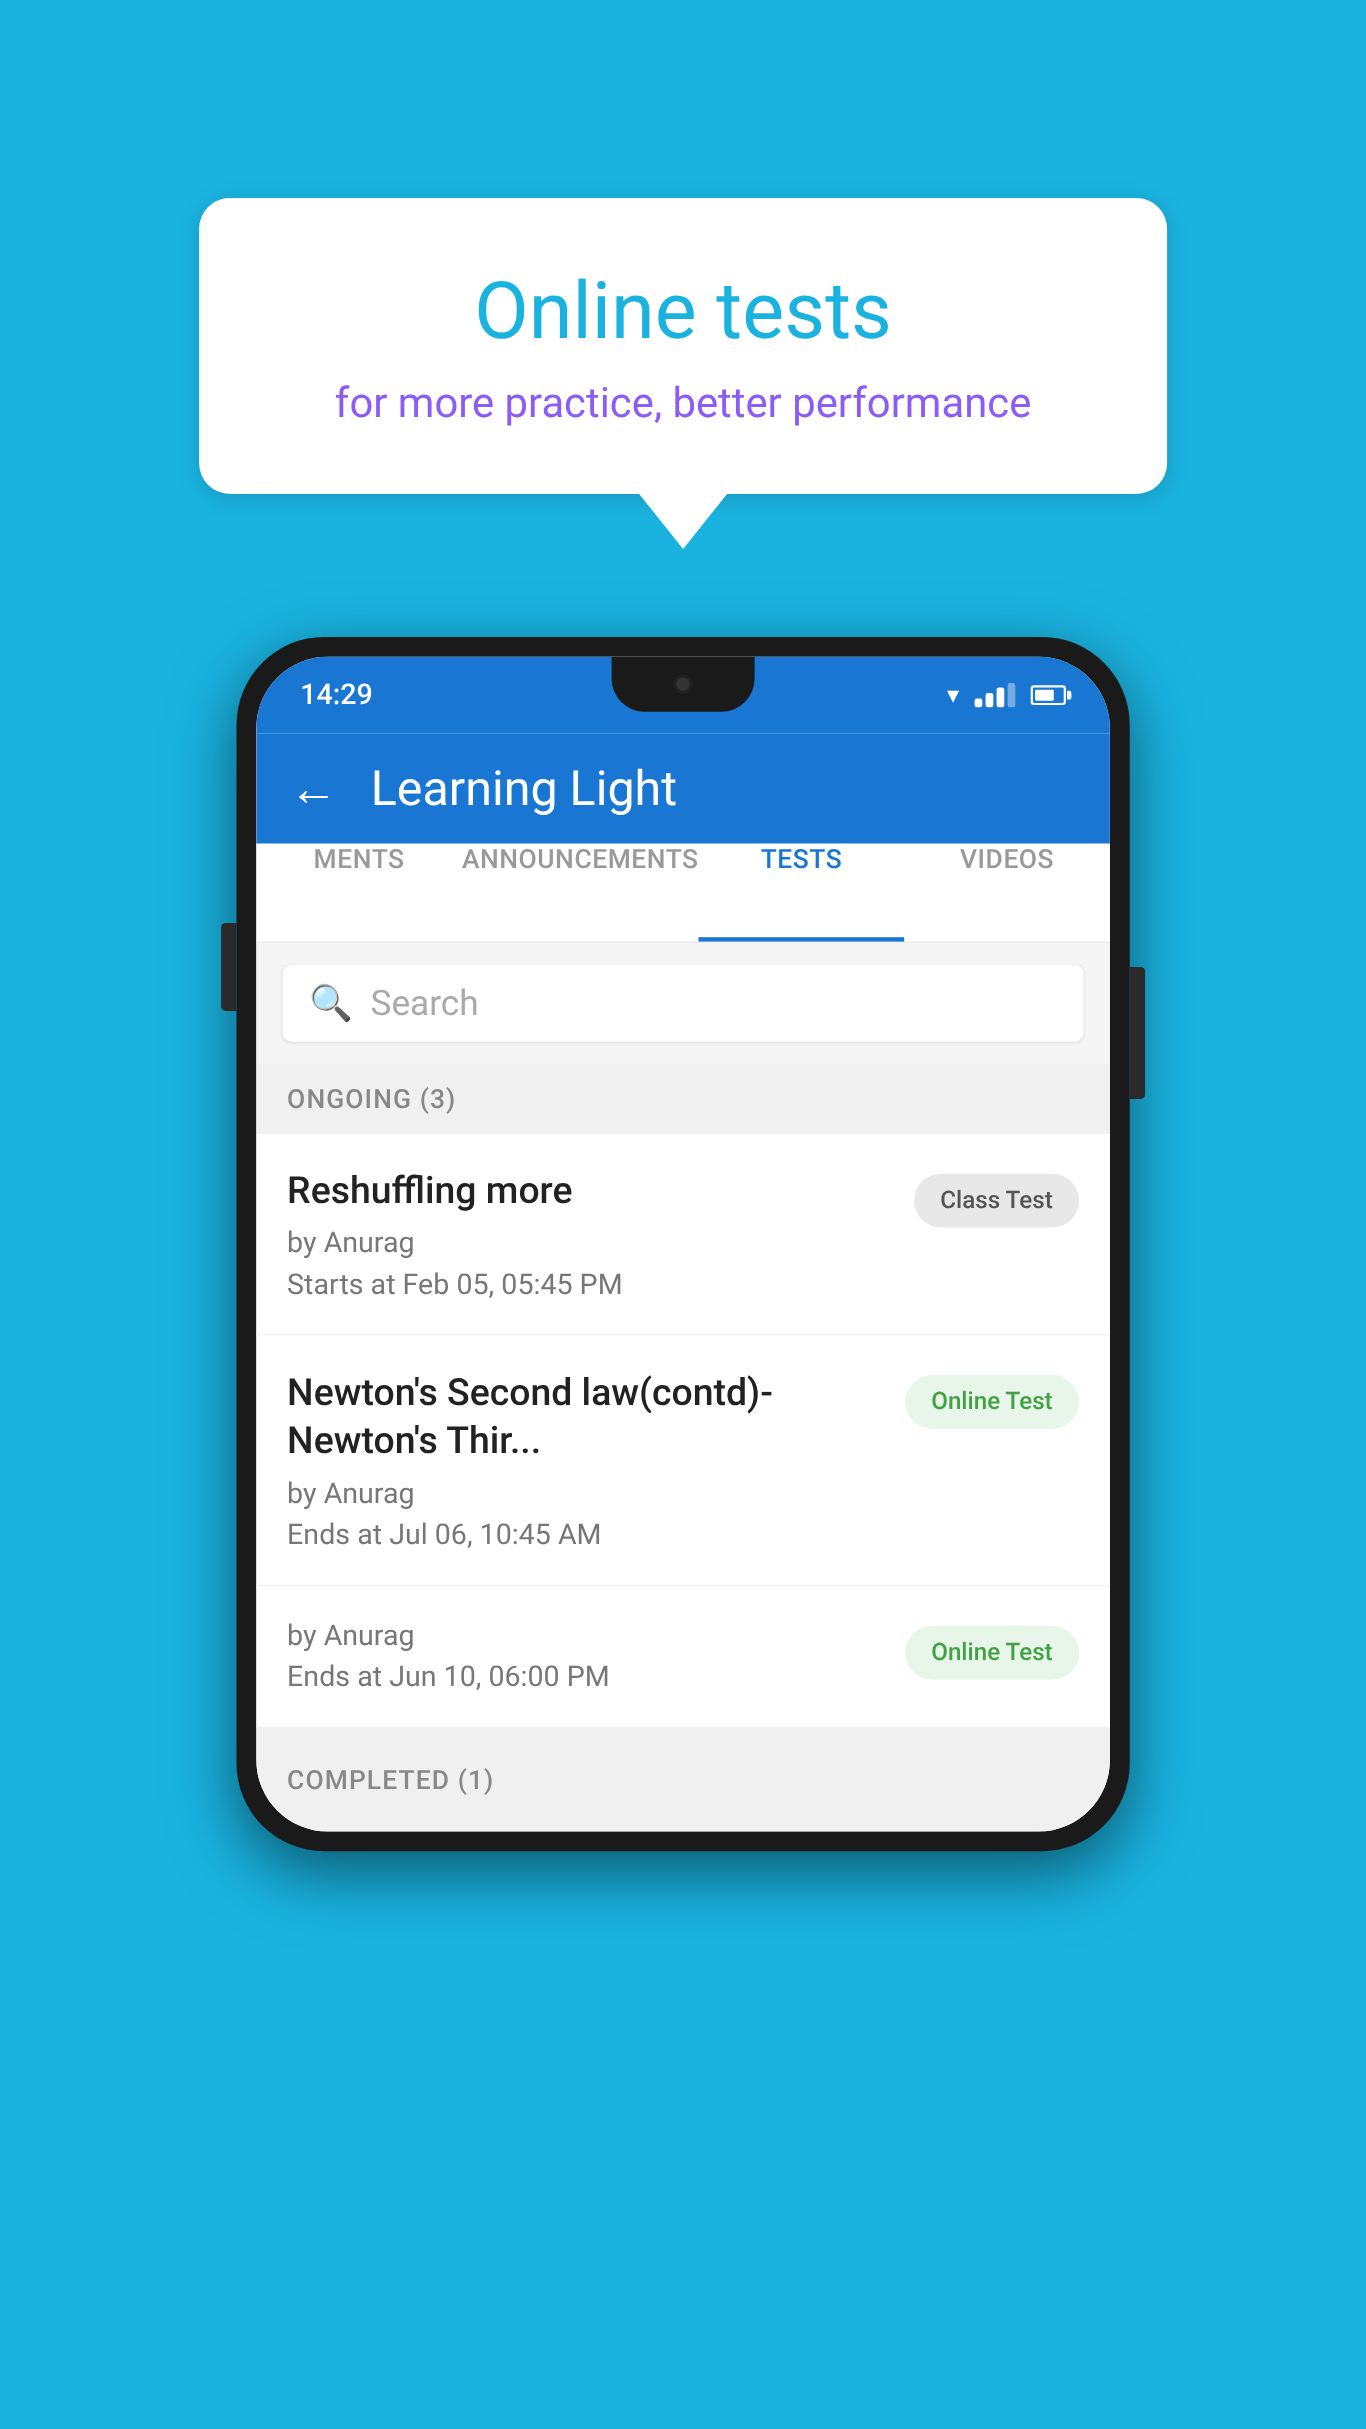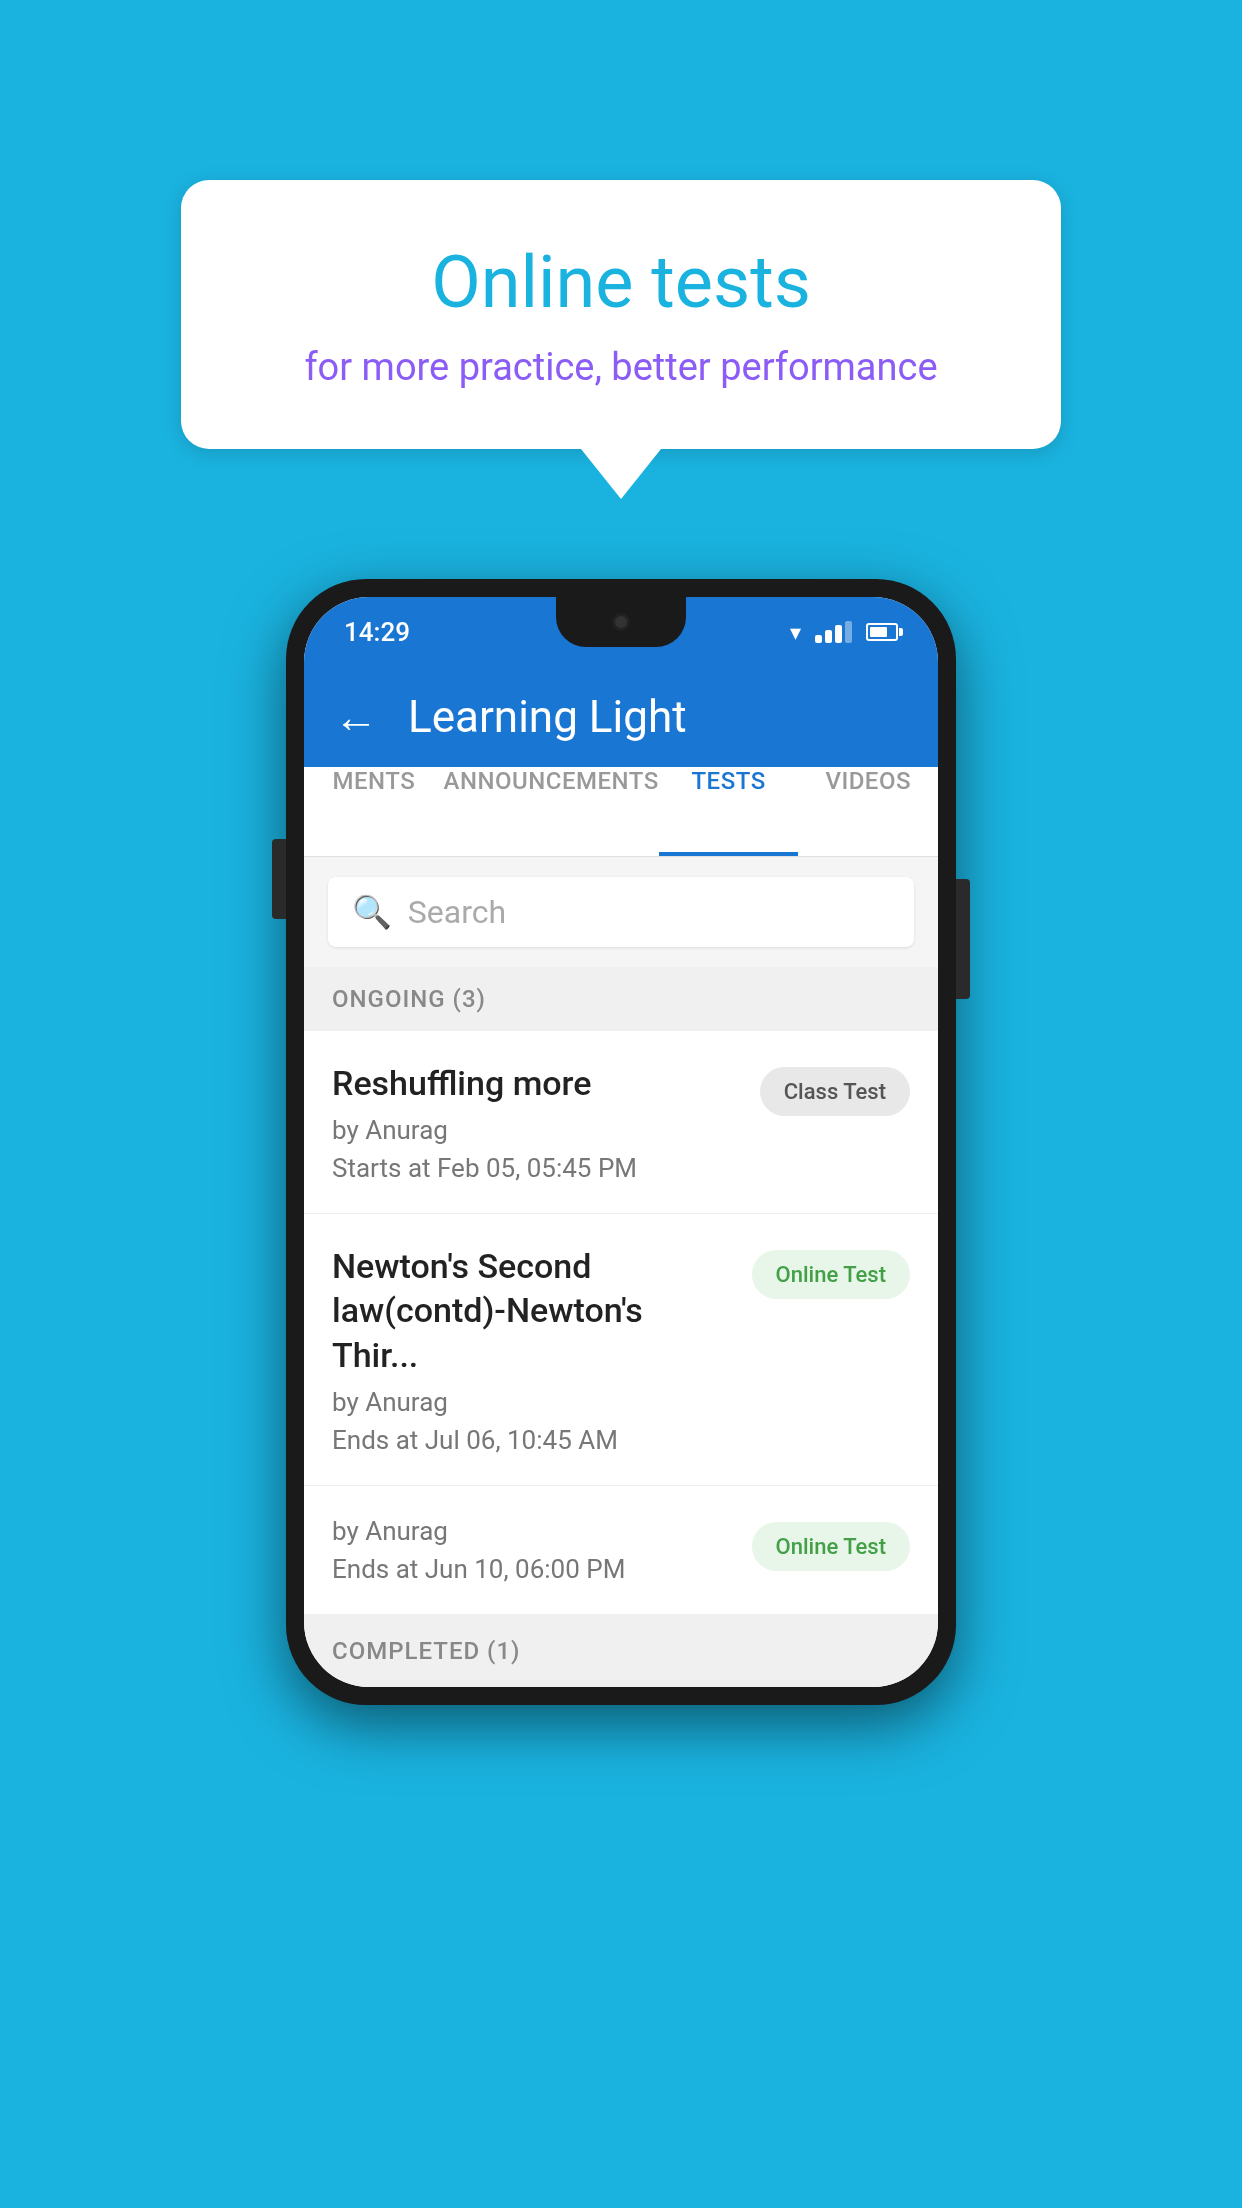--- a/index.html
+++ b/index.html
@@ -51,21 +51,21 @@
       height: 0;
       border-left: 40px solid transparent;
       border-right: 40px solid transparent;
       border-top: 50px solid white;
       margin: 0 auto;
     }
 
     
     .phone-wrapper {
       margin-top: 80px;
-      width: 670px;
+      width: 812px;
       position: relative;
       z-index: 2;
     }
 
     .phone-outer {
       background: #1a1a1a;
       border-radius: 80px;
       padding: 18px;
       box-shadow: 0 20px 60px rgba(0,0,0,0.5);
       position: relative;
@@ -296,21 +296,21 @@
     }
 
     .badge-online {
       background: #e8f5e9;
       color: #43a047;
     }
 
     
     .completed-header {
       background: #f0f0f0;
-      padding: 22px 28px;
+      padding: 33px 28px;
       font-size: 24px;
       color: #888;
       font-weight: 500;
       letter-spacing: 1px;
       text-transform: uppercase;
     }
 
     
     .wifi-icon {
       display: inline-block;

